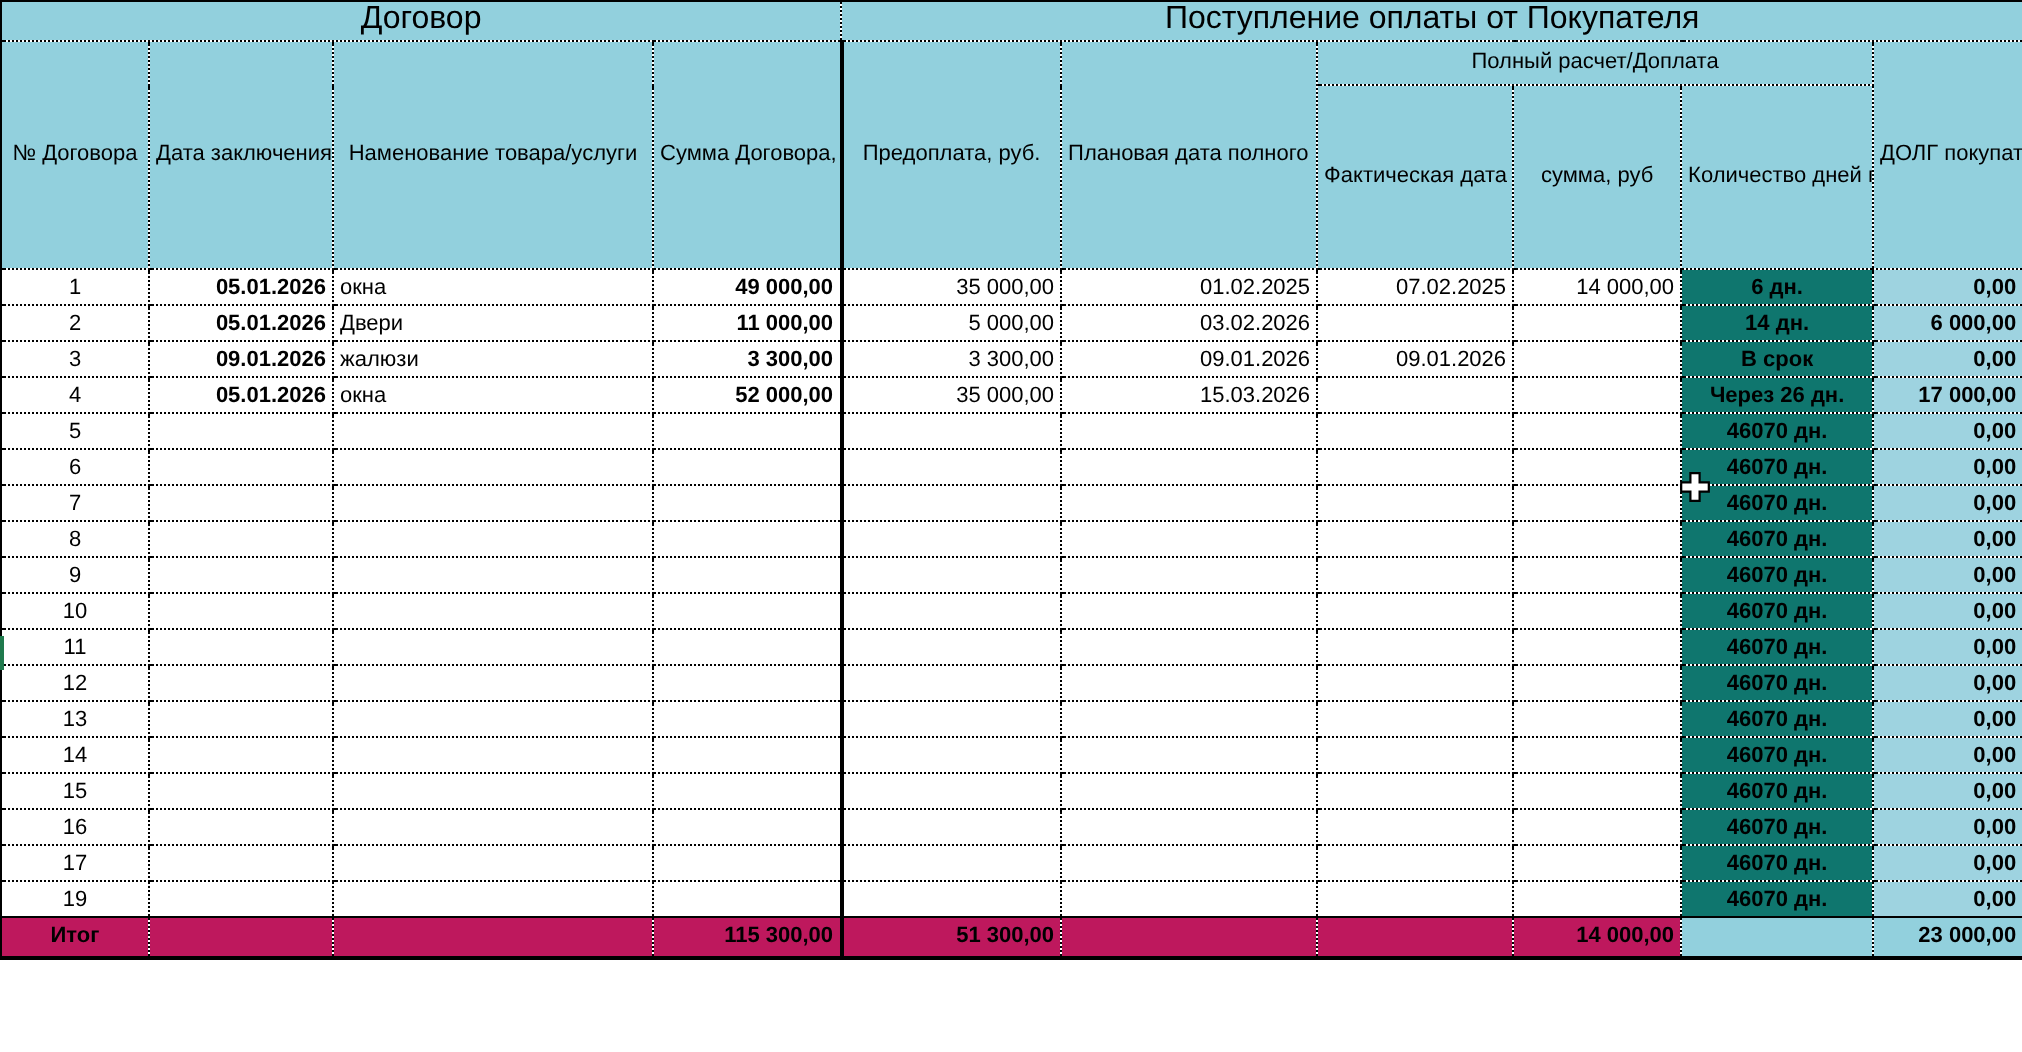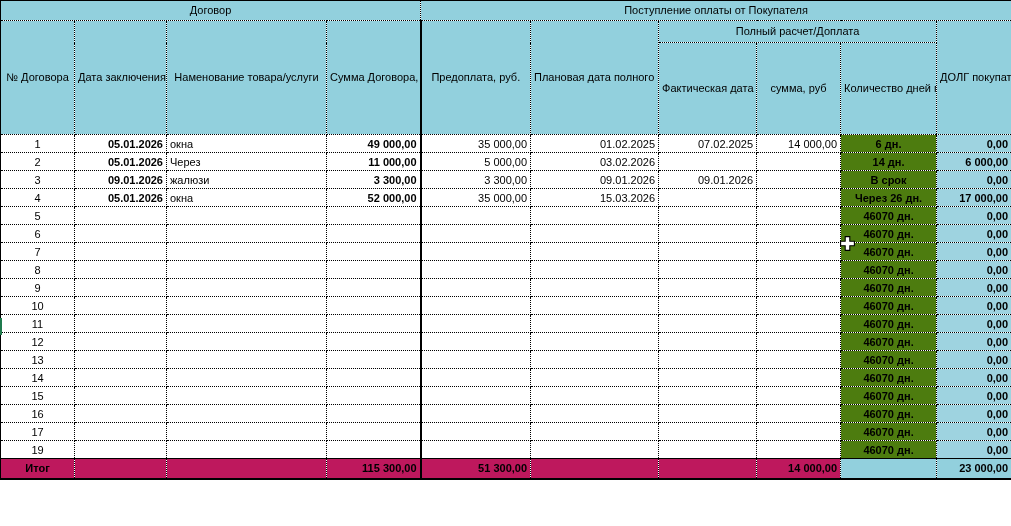--- a/index.html
+++ b/index.html
@@ -46,21 +46,21 @@
     text-align: center;
     font-weight: bold;
     font-size: 11px;
     line-height: 1.15;
     white-space: normal;
     border-right: 1px dotted #000;
     border-bottom: 1px dotted #000;
   }
   .hdr-top {
     height: 20px;
-    font-size: 11px;
+    font-size: 16px;
   }
   .hdr-mid {
     height: 22px;
   }
   .hdr-body {
     height: 92px;
   }
   .hdr-tall {
     height: 114px;
   }
@@ -73,21 +73,21 @@
     border-right: 1px dotted #000;
   }
   tr.drow td.c-num      { text-align: center; }
   tr.drow td.c-date     { text-align: right; font-weight: bold; }
   tr.drow td.c-goods    { text-align: left; }
   tr.drow td.c-sum      { text-align: right; font-weight: bold; }
   tr.drow td.c-prepay   { text-align: right; }
   tr.drow td.c-plandate { text-align: right; }
   tr.drow td.c-factdate { text-align: right; }
   tr.drow td.c-amount   { text-align: right; }
-  tr.drow td.c-days     { text-align: center; font-weight: bold; background: #4d7c0f; }
+  tr.drow td.c-days     { text-align: center; font-weight: bold; background: #0f766e; }
   tr.drow td.c-debt     { text-align: right; font-weight: bold; background: #9ed3e0; }
 
   
   .sep-right { border-right: 2px solid #000 !important; }
 
   
   tr.total td {
     height: 20px;
     background: #be185d;
     font-weight: bold;
@@ -177,21 +177,21 @@
           <td class="c-prepay">35 000,00</td>
           <td class="c-plandate">01.02.2025</td>
           <td class="c-factdate">07.02.2025</td>
           <td class="c-amount">14 000,00</td>
           <td class="c-days">6 дн.</td>
           <td class="c-debt edge-right">0,00</td>
         </tr>
         <tr class="drow">
           <td class="c-num">2</td>
           <td class="c-date">05.01.2026</td>
-          <td class="c-goods">Через</td>
+          <td class="c-goods">Двери</td>
           <td class="c-sum sep-right">11 000,00</td>
           <td class="c-prepay">5 000,00</td>
           <td class="c-plandate">03.02.2026</td>
           <td class="c-factdate"></td>
           <td class="c-amount"></td>
           <td class="c-days">14 дн.</td>
           <td class="c-debt edge-right">6 000,00</td>
         </tr>
         <tr class="drow">
           <td class="c-num">3</td>

